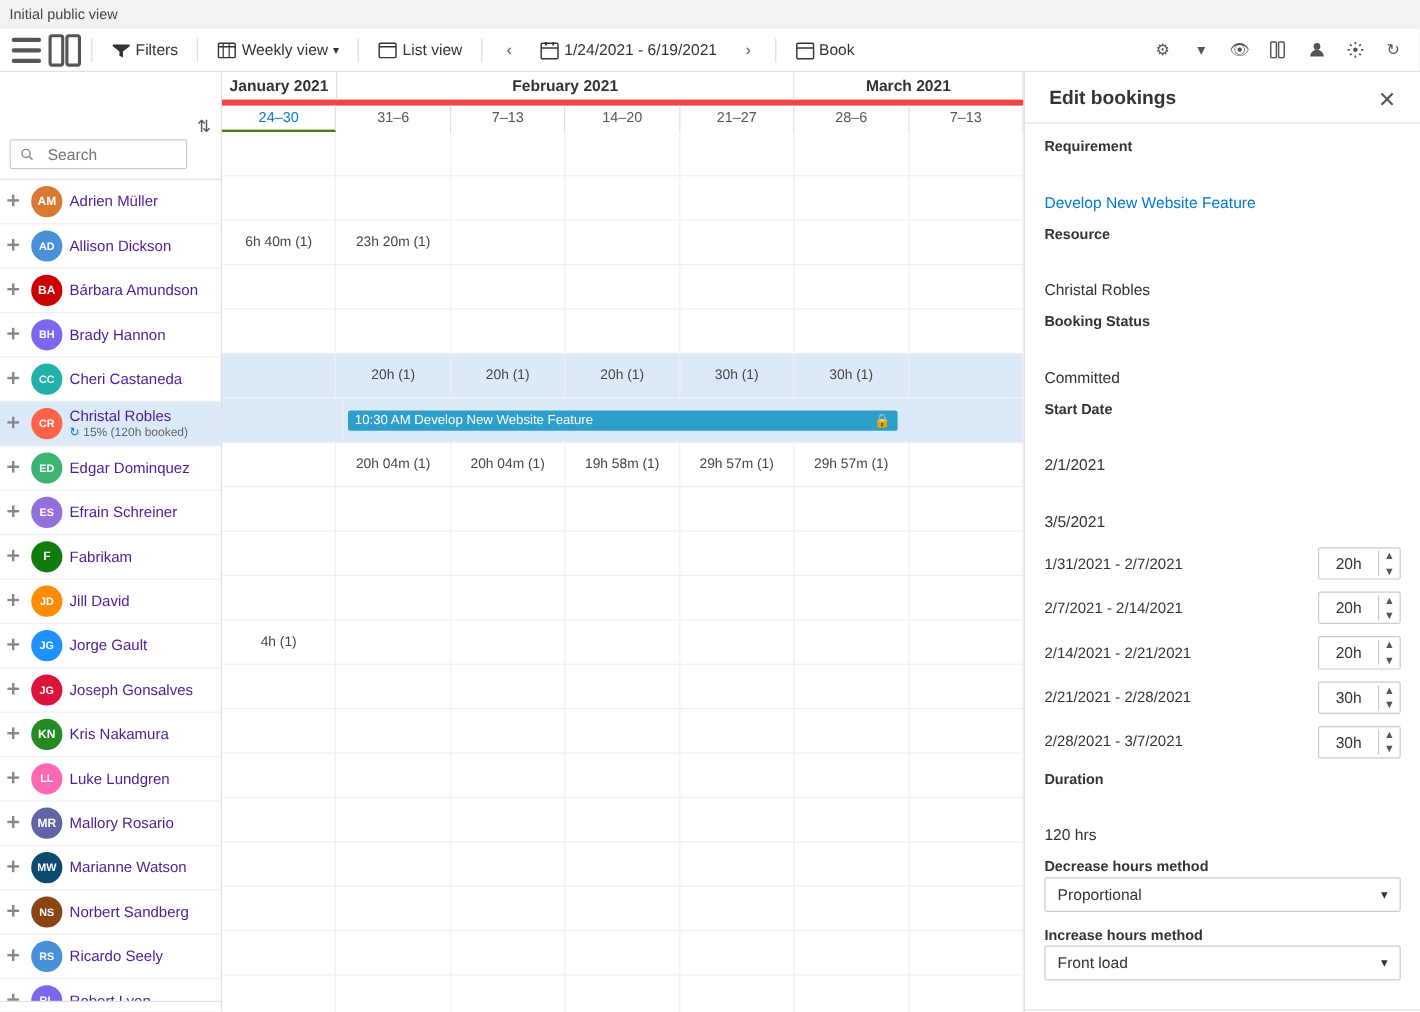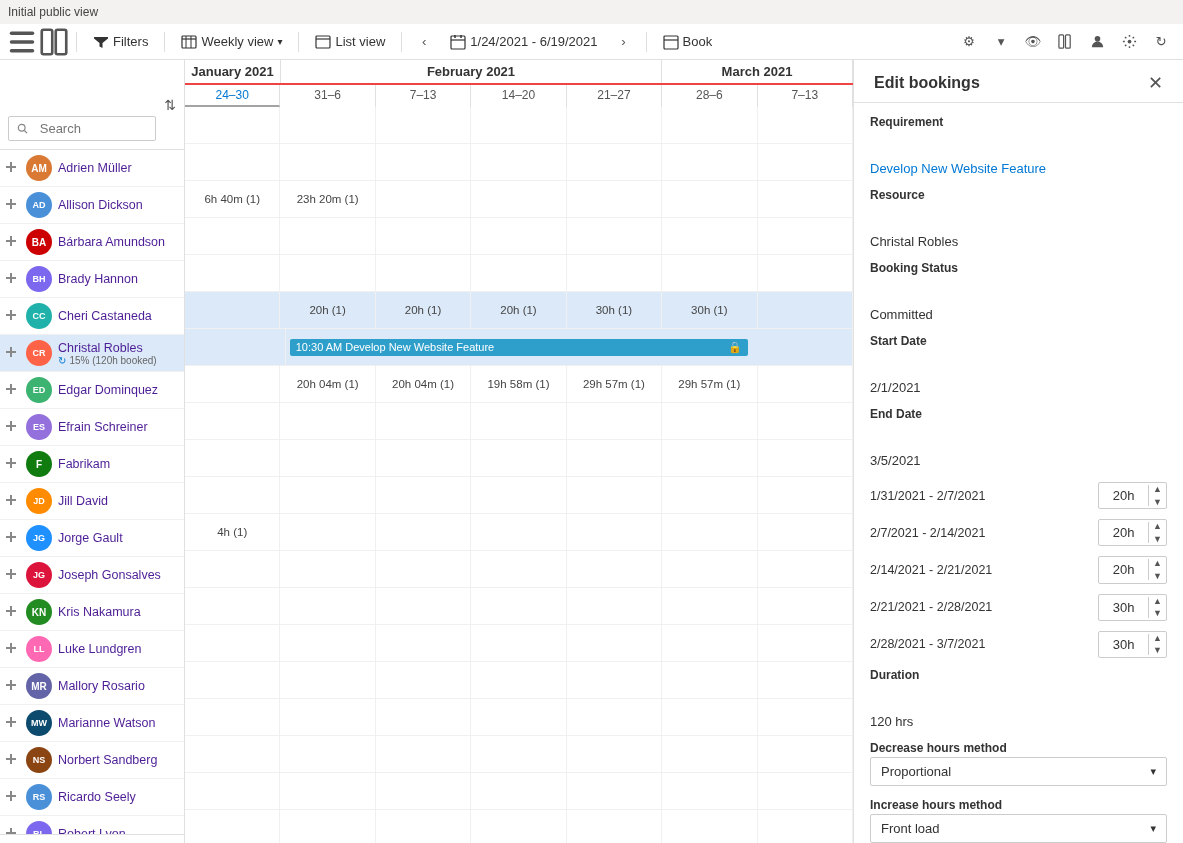--- a/index.html
+++ b/index.html
@@ -25,25 +25,25 @@
     .resource-item .expand-icon { color: #888; font-size: 12px; width: 14px; flex-shrink: 0; }
     .avatar { width: 26px; height: 26px; border-radius: 50%; flex-shrink: 0; display: flex; align-items: center; justify-content: center; font-size: 10px; font-weight: bold; color: #fff; overflow: hidden; }
     .resource-name { font-size: 12.5px; color: #4c1d95; }
     .resource-sub { font-size: 10px; color: #666; display: flex; align-items: center; gap: 3px; }
     .resource-info { display: flex; flex-direction: column; }
     .pagination { padding: 6px 8px; border-top: 1px solid #e0e0e0; display: flex; align-items: center; gap: 6px; font-size: 12px; color: #444; }
     .page-btn { background: none; border: none; cursor: pointer; color: #555; font-size: 14px; padding: 2px 4px; }
     .page-btn:disabled { color: #bbb; cursor: default; }
 
     .calendar-panel { flex: 1; background: #fff; display: flex; flex-direction: column; overflow: hidden; }
-    .cal-month-row { display: flex; border-bottom: 2px solid #ef4444; }
+    .cal-month-row { display: flex; border-bottom: 5px solid #ef4444; }
     .month-cell { text-align: center; font-size: 13px; font-weight: 600; color: #333; padding: 4px 0; border-right: 1px solid #e0e0e0; flex: 1; }
     .week-row { display: flex; }
     .week-cell { text-align: center; font-size: 12px; color: #555; padding: 3px 0; border-right: 1px solid #e0e0e0; flex: 1; cursor: pointer; }
-    .week-cell.active { color: #0078d4; border-bottom: 2px solid #a3a3a3; }
+    .week-cell.active { color: #0078d4; border-bottom: 2px solid #4d7c0f; }
     .cal-body { flex: 1; overflow-y: auto; overflow-x: hidden; }
     .cal-row { display: flex; border-bottom: 1px solid #f0f0f0; min-height: 36px; align-items: center; }
     .cal-row.selected-row { background: #dce9f8; }
     .cal-cell { border-right: 1px solid #f0f0f0; flex: 1; padding: 2px 4px; min-height: 36px; display: flex; align-items: center; justify-content: center; font-size: 11.5px; color: #444; }
     .booking-bar { background: #2e9fca; color: #fff; padding: 2px 6px; border-radius: 2px; font-size: 11px; display: flex; align-items: center; justify-content: space-between; width: 100%; cursor: pointer; }
 
     .edit-panel { width: 330px; background: #fff; border-left: 1px solid #e0e0e0; display: flex; flex-direction: column; flex-shrink: 0; overflow-y: auto; }
     .edit-header { display: flex; align-items: center; justify-content: space-between; padding: 12px 20px 8px; border-bottom: 1px solid #e0e0e0; }
     .edit-title { font-size: 16px; font-weight: 600; color: #333; }
     .close-btn { background: none; border: none; cursor: pointer; font-size: 18px; color: #555; }
@@ -603,21 +603,20 @@
       </div>
       <div class="field-group">
         <div class="field-label">Booking Status</div>
         <div class="field-value plain">Committed</div>
       </div>
       <div class="field-group">
         <div class="field-label">Start Date</div>
         <div class="field-value plain">2/1/2021</div>
       </div>
       <div class="field-group">
-        <div class="field-label">End Date</div>
         <div class="field-value plain">3/5/2021</div>
       </div>
 
       <div id="date-range-rows">
           <div class="date-range-row">
             <div class="date-range-label">1/31/2021 - 2/7/2021</div>
             <div class="hours-spinner">
               <div class="hours-value">20h</div>
               <div class="spinner-btns">
                 <button class="spin-btn">▲</button>

